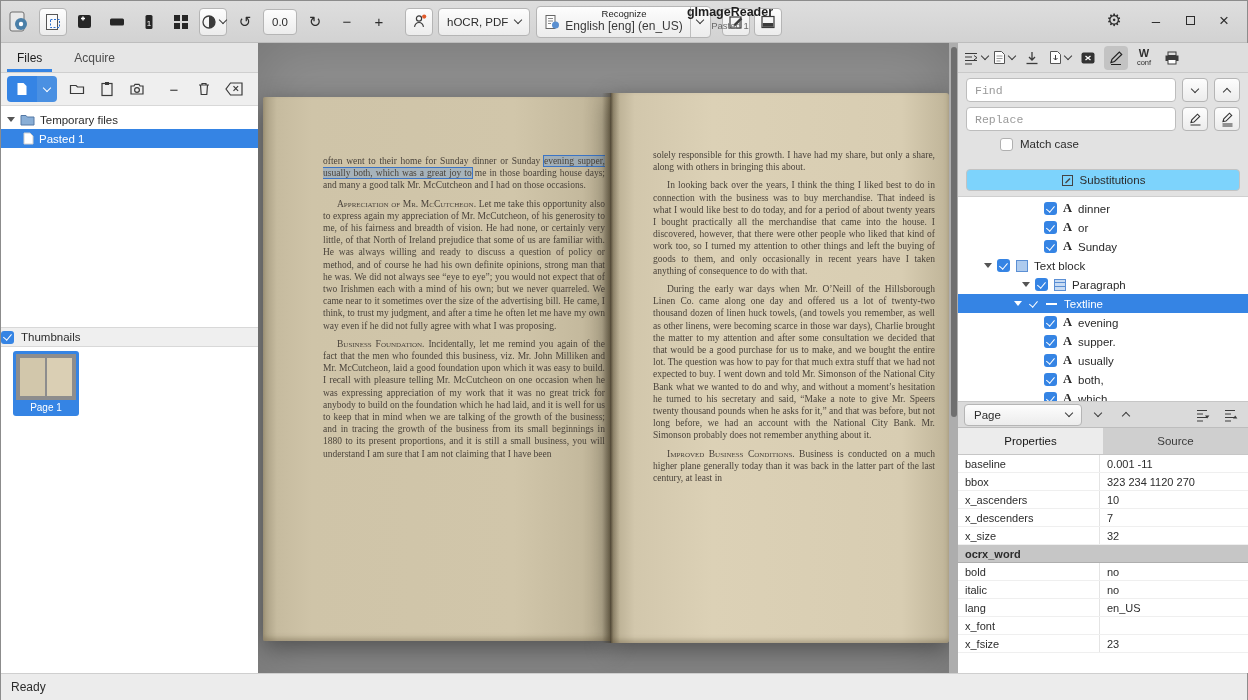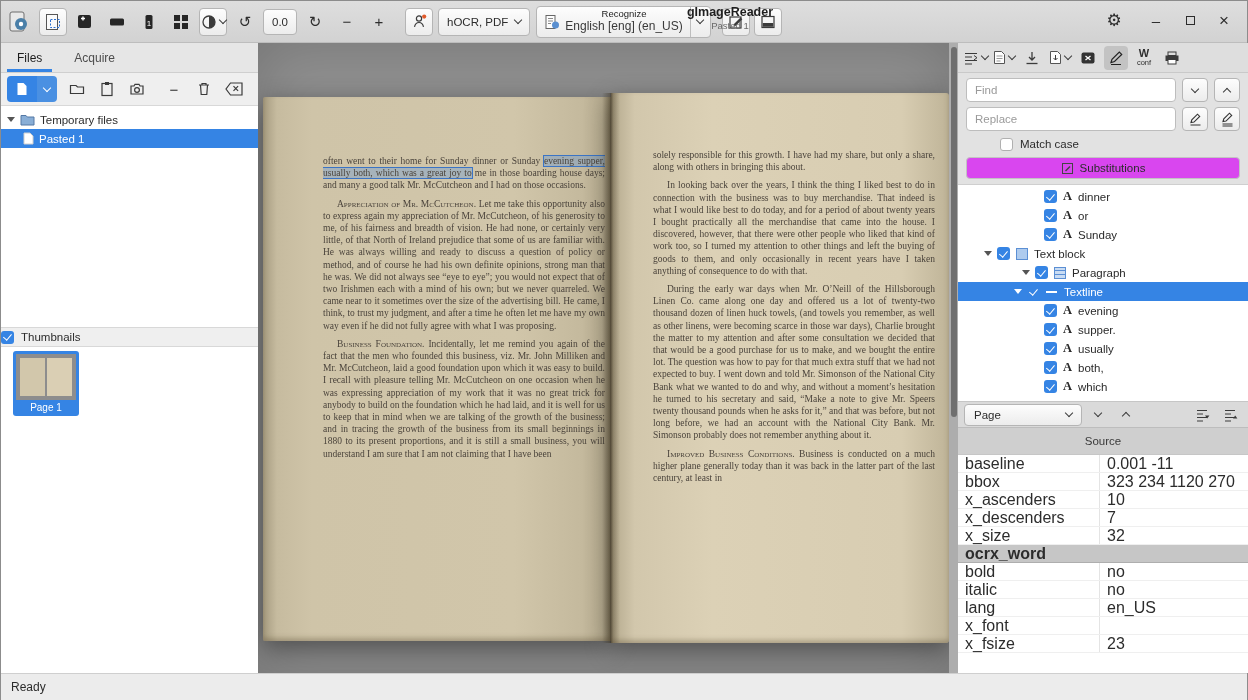--- a/index.html
+++ b/index.html
@@ -94,27 +94,27 @@
     background:#e2e2e2; display:flex; flex-direction:column; }
   .rtb { flex:0 0 30px; display:flex; align-items:center; padding:0 4px; gap:2px;
     background:#dedede; border-bottom:1px solid #c9c9c9; }
   .rtb .tbtn { height:24px; min-width:24px; margin:0 1px; }
   .active-tool { background:#c3c3c3; border-radius:4px; }
   .wconf { display:flex; flex-direction:column; align-items:center; line-height:1; }
   .wconf .w { font-weight:bold; font-size:11px; } .wconf .c { font-size:7.5px; }
   .fr-area { padding:5px 8px 5px; background:#e2e2e2; }
   .fr-row { display:flex; gap:6px; margin-bottom:5px; align-items:center; }
   .fr-input { flex:1; height:24px; border:1px solid #bdbdbd; border-radius:4px; padding:0 8px;
-    font-size:11.5px; background:#fff; color:#333; font-family:Liberation Sans, sans-serif; outline:none; }
+    font-size:11.5px; background:#fff; color:#333; font-family:Liberation Mono, monospace; outline:none; }
   .fr-input::placeholder { color:#9a9a9a; }
   .fr-btn { width:26px; height:24px; display:flex; align-items:center; justify-content:center;
     background:linear-gradient(#fdfdfd,#ececec); border:1px solid #b5b5b5; border-radius:4px; }
-  .mc-row { display:flex; align-items:center; gap:7px; height:16px; margin:2px 0 5px 2px; font-size:11.5px;padding-left:32px; }
+  .mc-row { display:flex; align-items:center; gap:7px; height:16px; margin:2px 0 17px 2px; font-size:11.5px;padding-left:32px; }
   .subs-btn { height:22px; width:100%; display:flex; align-items:center; justify-content:center; gap:6px;
-    background:#d946ef; border:1px solid #c3c3c3; border-radius:4px; font-size:11.5px; color:#2c2c2c; font-family:inherit; }
+    background:#7dd3fc; border:1px solid #c3c3c3; border-radius:4px; font-size:11.5px; color:#2c2c2c; font-family:inherit; }
   .rtree { flex:1; background:#fff; border-top:1px solid #cfcfcf; padding-top:2px; overflow:hidden; }
   .trow { height:19px; display:flex; align-items:center; font-size:11.5px; color:#2a2a2a; }
   .trow .exp { width:0; height:0; border-left:4px solid transparent; border-right:4px solid transparent;
     border-top:5px solid #555; margin-right:5px; flex:none; }
   .trow .cb { margin-right:6px; }
   .l1 { padding-left:26px; } .l2 { padding-left:64px; } .l3 { padding-left:56px; } .l4 { padding-left:86px; }
   .wicon { font-family:"Liberation Serif","DejaVu Serif",serif; font-weight:bold; font-size:12.5px;
     margin-right:6px; line-height:1; }
   .bicon { width:12px; height:12px; background:#aecbee; border:1px solid #5b8fd4; margin-right:6px; flex:none; }
   .picon { width:12px; height:12px; background:#c9dcf3; border:1px solid #5b8fd4; margin-right:6px; flex:none;
@@ -125,21 +125,21 @@
   .trow.sel .licon { background:#fff; }
   .page-row { flex:0 0 26px; display:flex; align-items:center; gap:4px; padding:0 6px;
     background:#dadada; border-top:1px solid #c6c6c6; }
   .page-combo { flex:0 0 118px; height:22px; display:flex; align-items:center; justify-content:space-between;
     padding:6px 9px; font-size:11.5px; background:linear-gradient(#fdfdfd,#ececec); border:1px solid #b5b5b5; border-radius:4px; }
   .sm-flat { width:24px; height:22px; display:flex; align-items:center; justify-content:center; background:transparent; border:none; }
   .rtabs { flex:0 0 27px; display:flex; background:#cfcfcf; border-top:1px solid #bdbdbd; }
   .rtab { flex:1; display:flex; align-items:center; justify-content:center; font-size:11.5px; color:#3a3a3a; }
   .rtab.active { background:#ececec; color:#161616; }
   .ptable { flex:0 0 219px; background:#fff; border-top:1px solid #c6c6c6; overflow:hidden; }
-  .prow { display:flex; height:18px; align-items:center; border-bottom:1px solid #efefef; font-size:16px; }
+  .prow { display:flex; height:18px; align-items:center; border-bottom:1px solid #efefef; font-size:11px; }
   .pkey { width:142px; padding-left:7px; border-right:1px solid #e4e4e4; height:100%; display:flex; align-items:center; }
   .pval { flex:1; padding-left:7px; height:100%; display:flex; align-items:center; }
   .prow.header { background:#c6c6c6; font-weight:bold; border-bottom:1px solid #aeaeae; }
   .prow.header .pkey { border-right:none; }
 
   
   #statusbar { position:absolute; left:0; top:672px; width:1246px; height:27px; background:#ececec;
     border-top:1px solid #cfcfcf; display:flex; align-items:center; padding-left:10px; color:#2c2c2c; }
 </style>
 </head>
@@ -550,20 +550,23 @@
       </span>
       <span class="sm-flat">
         <svg width="16" height="16">
             <path d="M3 3.5h10M3 7h6M3 10.5h10M3 14h6" stroke="#3b3b3b"></path>
             <path d="M13.2 8.5l-2.2 3h4.4z" fill="#3b3b3b"></path>
           </svg>
       </span>
     </div>
 
     <div class="rtabs">
+      <div class="rtab active">
+          <span>Properties</span>
+        </div>
       <div class="rtab">
           <span>Source</span>
         </div>
     </div>
 
     <div class="ptable">
       <div class="prow">
           <span class="pkey">baseline</span>
           <span class="pval">0.001 -11</span>
         </div>

